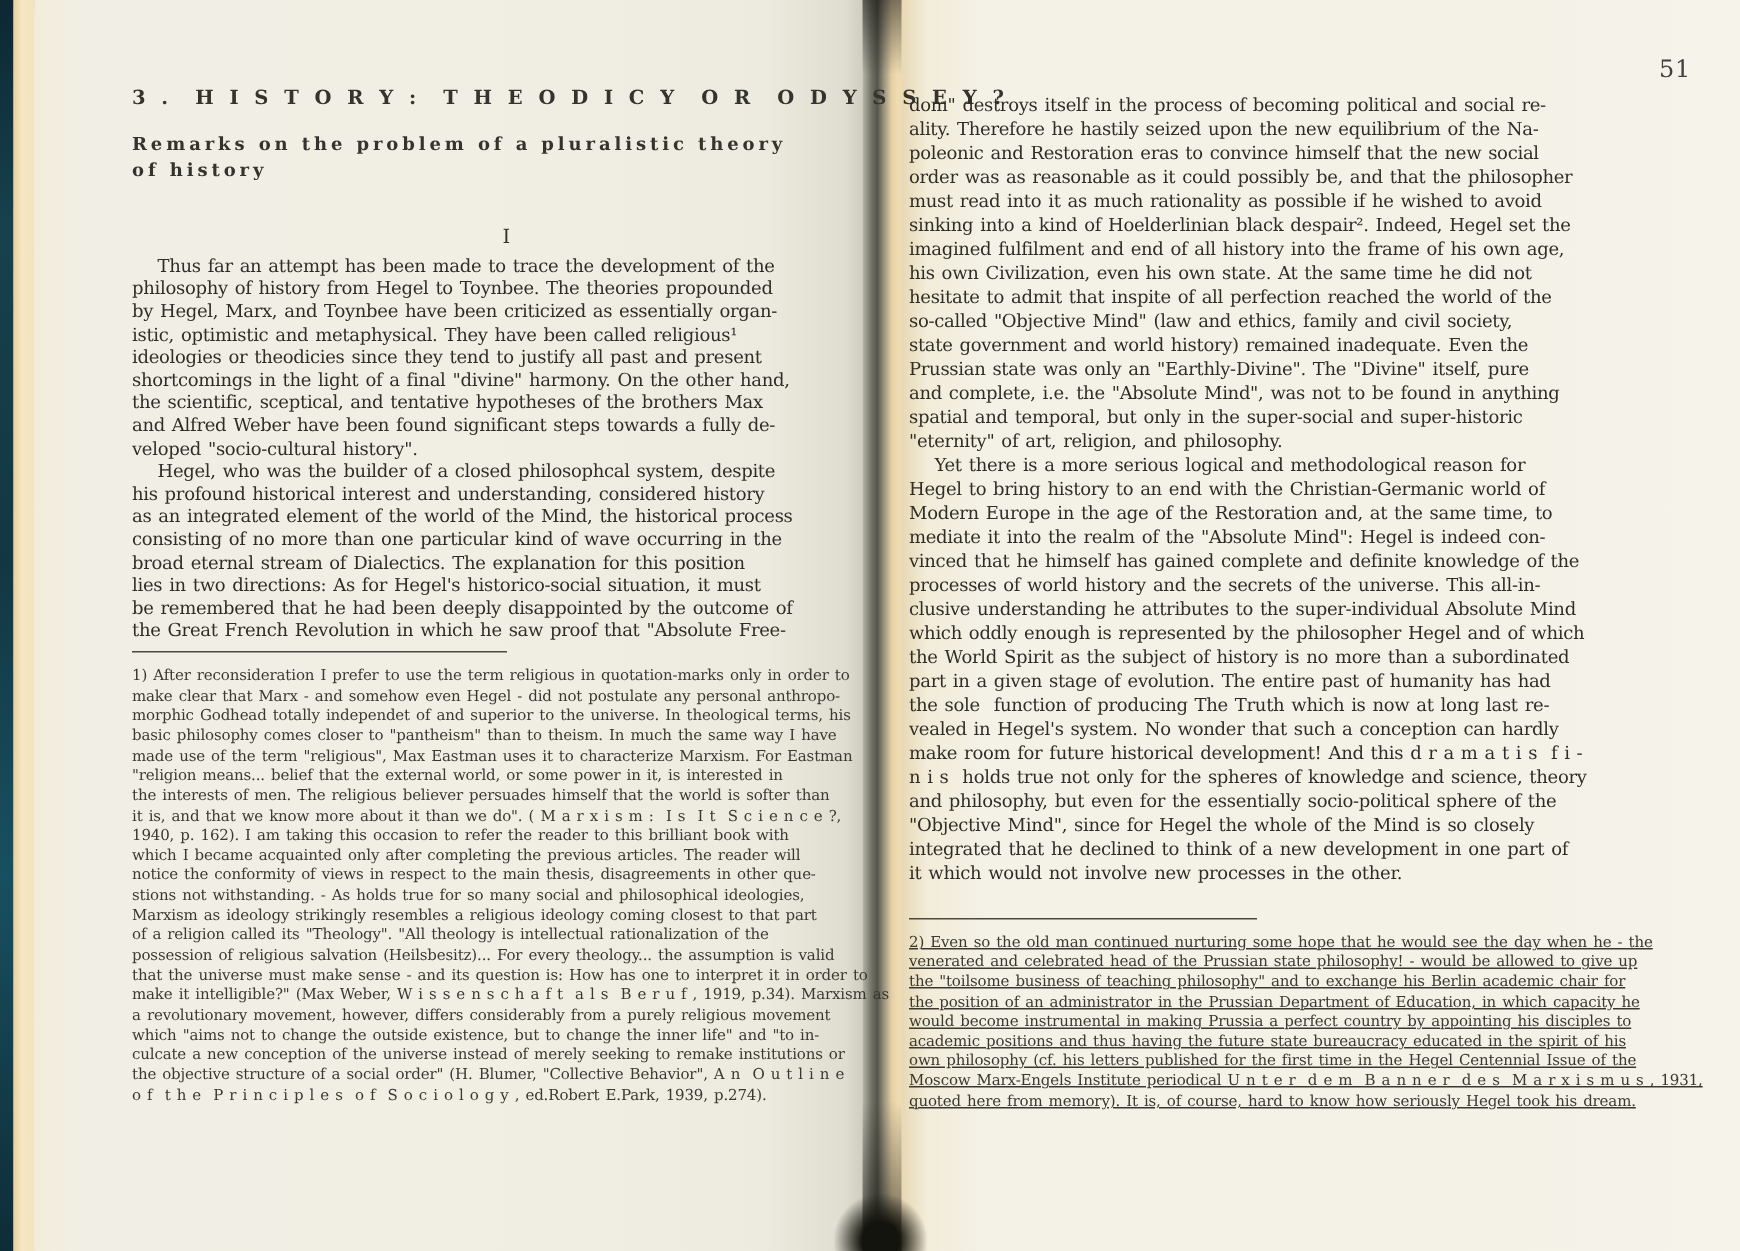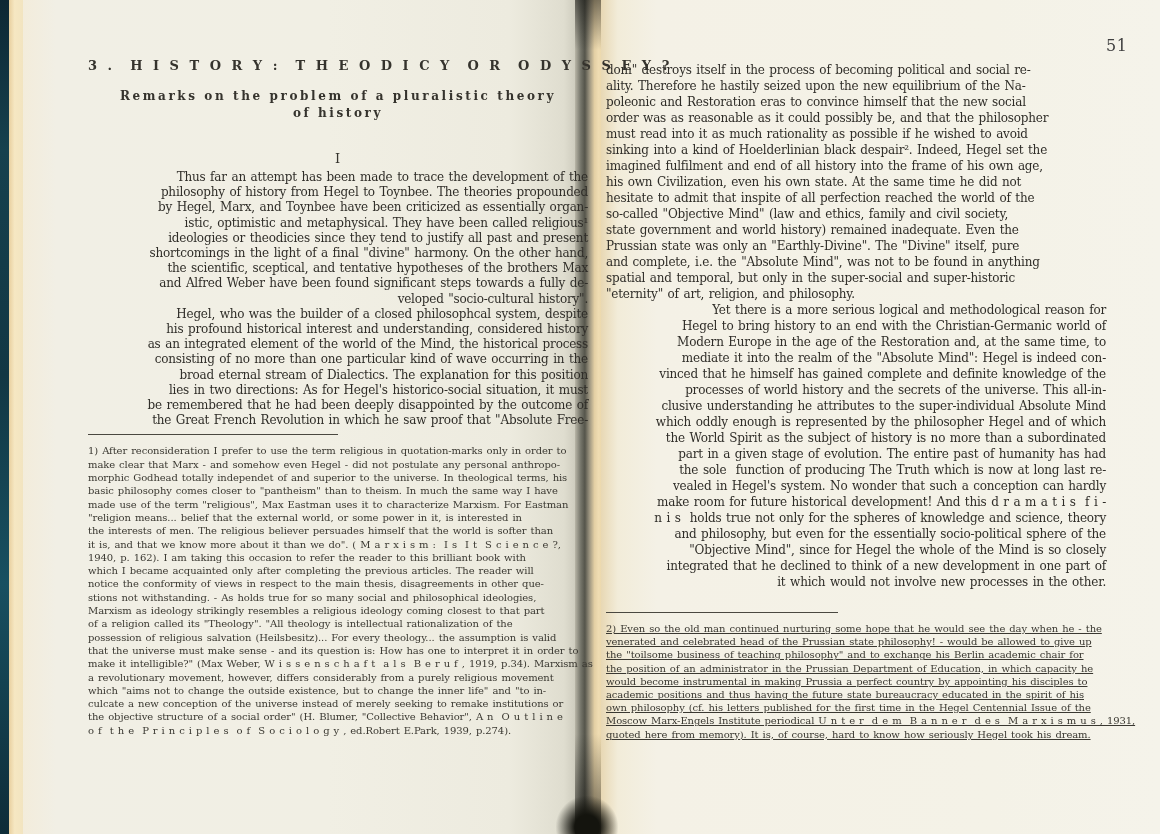--- a/index.html
+++ b/index.html
@@ -47,35 +47,35 @@
   .col { position:absolute; color:#2f2d28; }
   .col-left  { left:88px;  top:0; width:500px; }
   .col-right { left:606px; top:0; width:500px; }
 
   .heading {
     margin-top:58px; text-align:center;
     font-size:13px; font-weight:bold; letter-spacing:3px;
     color:#35332d; white-space:pre;
   }
   .subheading {
-    margin-top:15px; text-align:center;
+    margin-top:15px; text-align:left;
     font-size:12px; font-weight:bold; letter-spacing:2.6px;
     line-height:17px; color:#35332d; white-space:pre-line;
   }
   .numeral {
     margin-top:29px; text-align:center;
     font-size:13px; letter-spacing:1px; color:#35332d;
   }
 
   .body-text {
     font-size:12px; line-height:15.2px; letter-spacing:-0.2px;
     word-spacing:1px; white-space:pre; margin:0; color:#2f2d28;
   }
   .page-right .body-text { line-height:16px; }
-  .indent { text-indent:17px;text-align:right; }
+  .indent { text-indent:17px; }
   .first-body { margin-top:4px; }
   .right-first { margin-top:62px; }
 
   .footnote-rule {
     border:none; border-top:1.6px solid #4a4840;
     width:250px; margin:6px 0 0 0;
   }
   .footnote-text {
     margin-top:9px; font-size:10px; line-height:13.3px;
     letter-spacing:-0.1px; word-spacing:1px;

